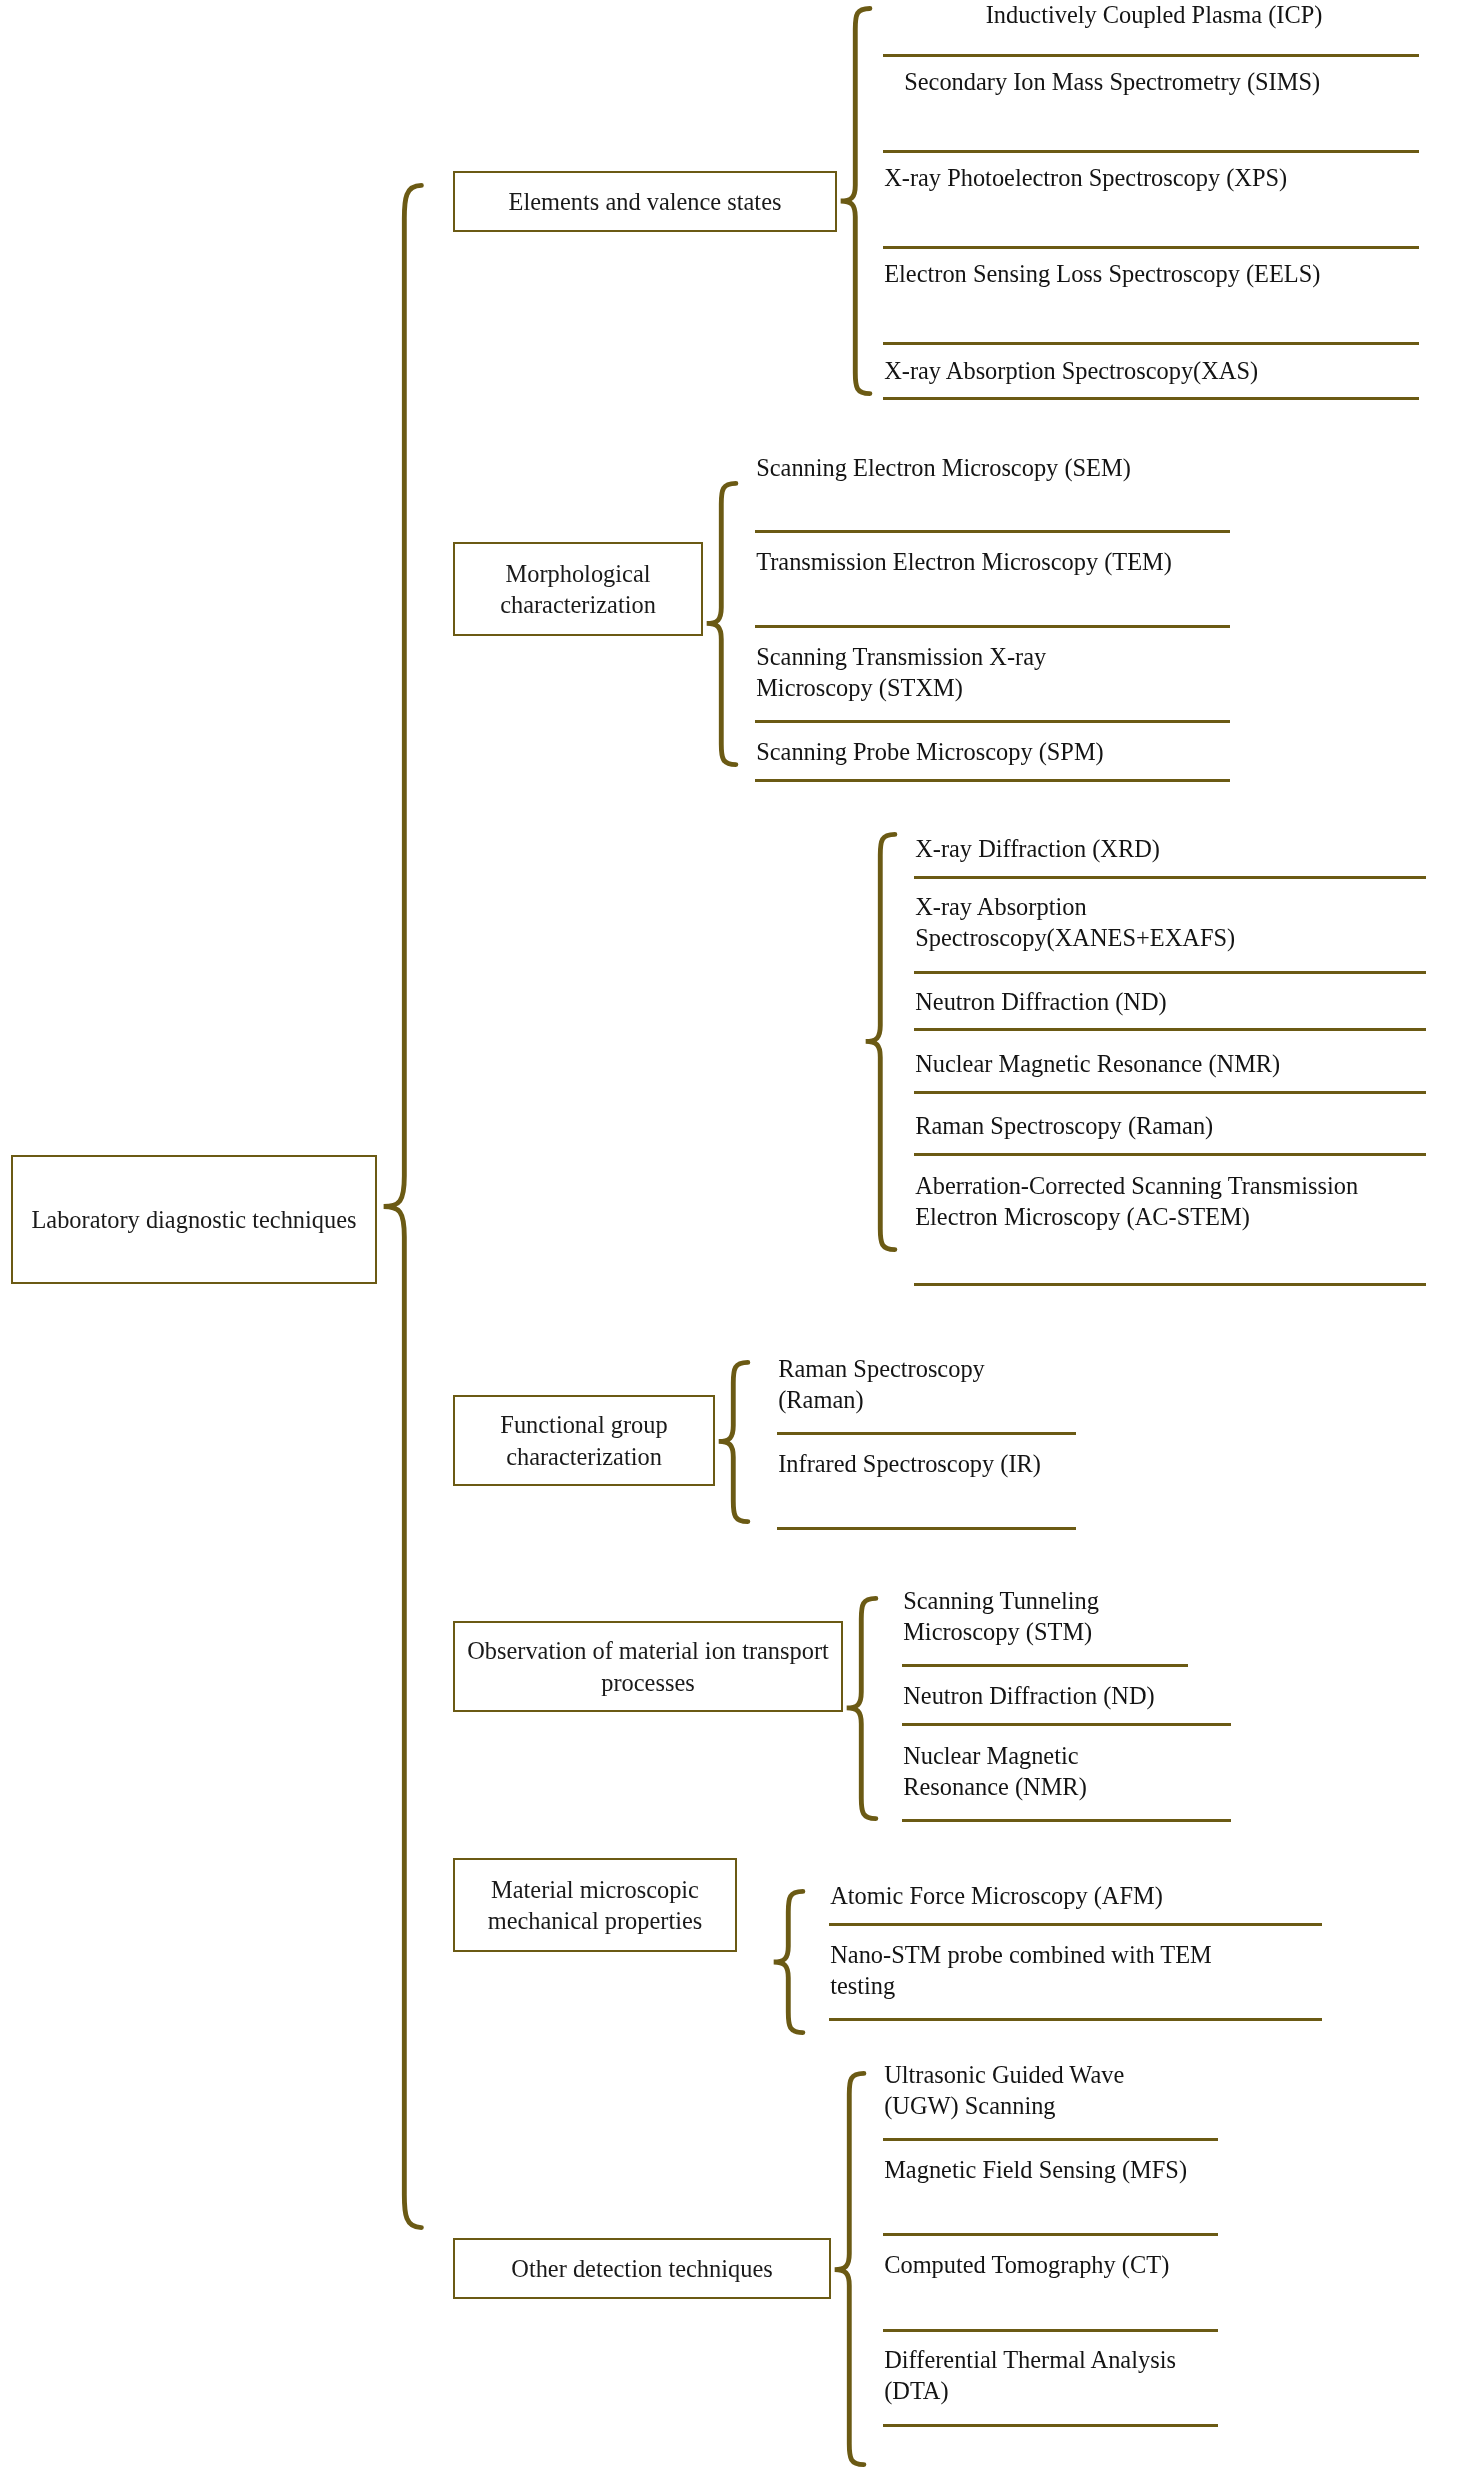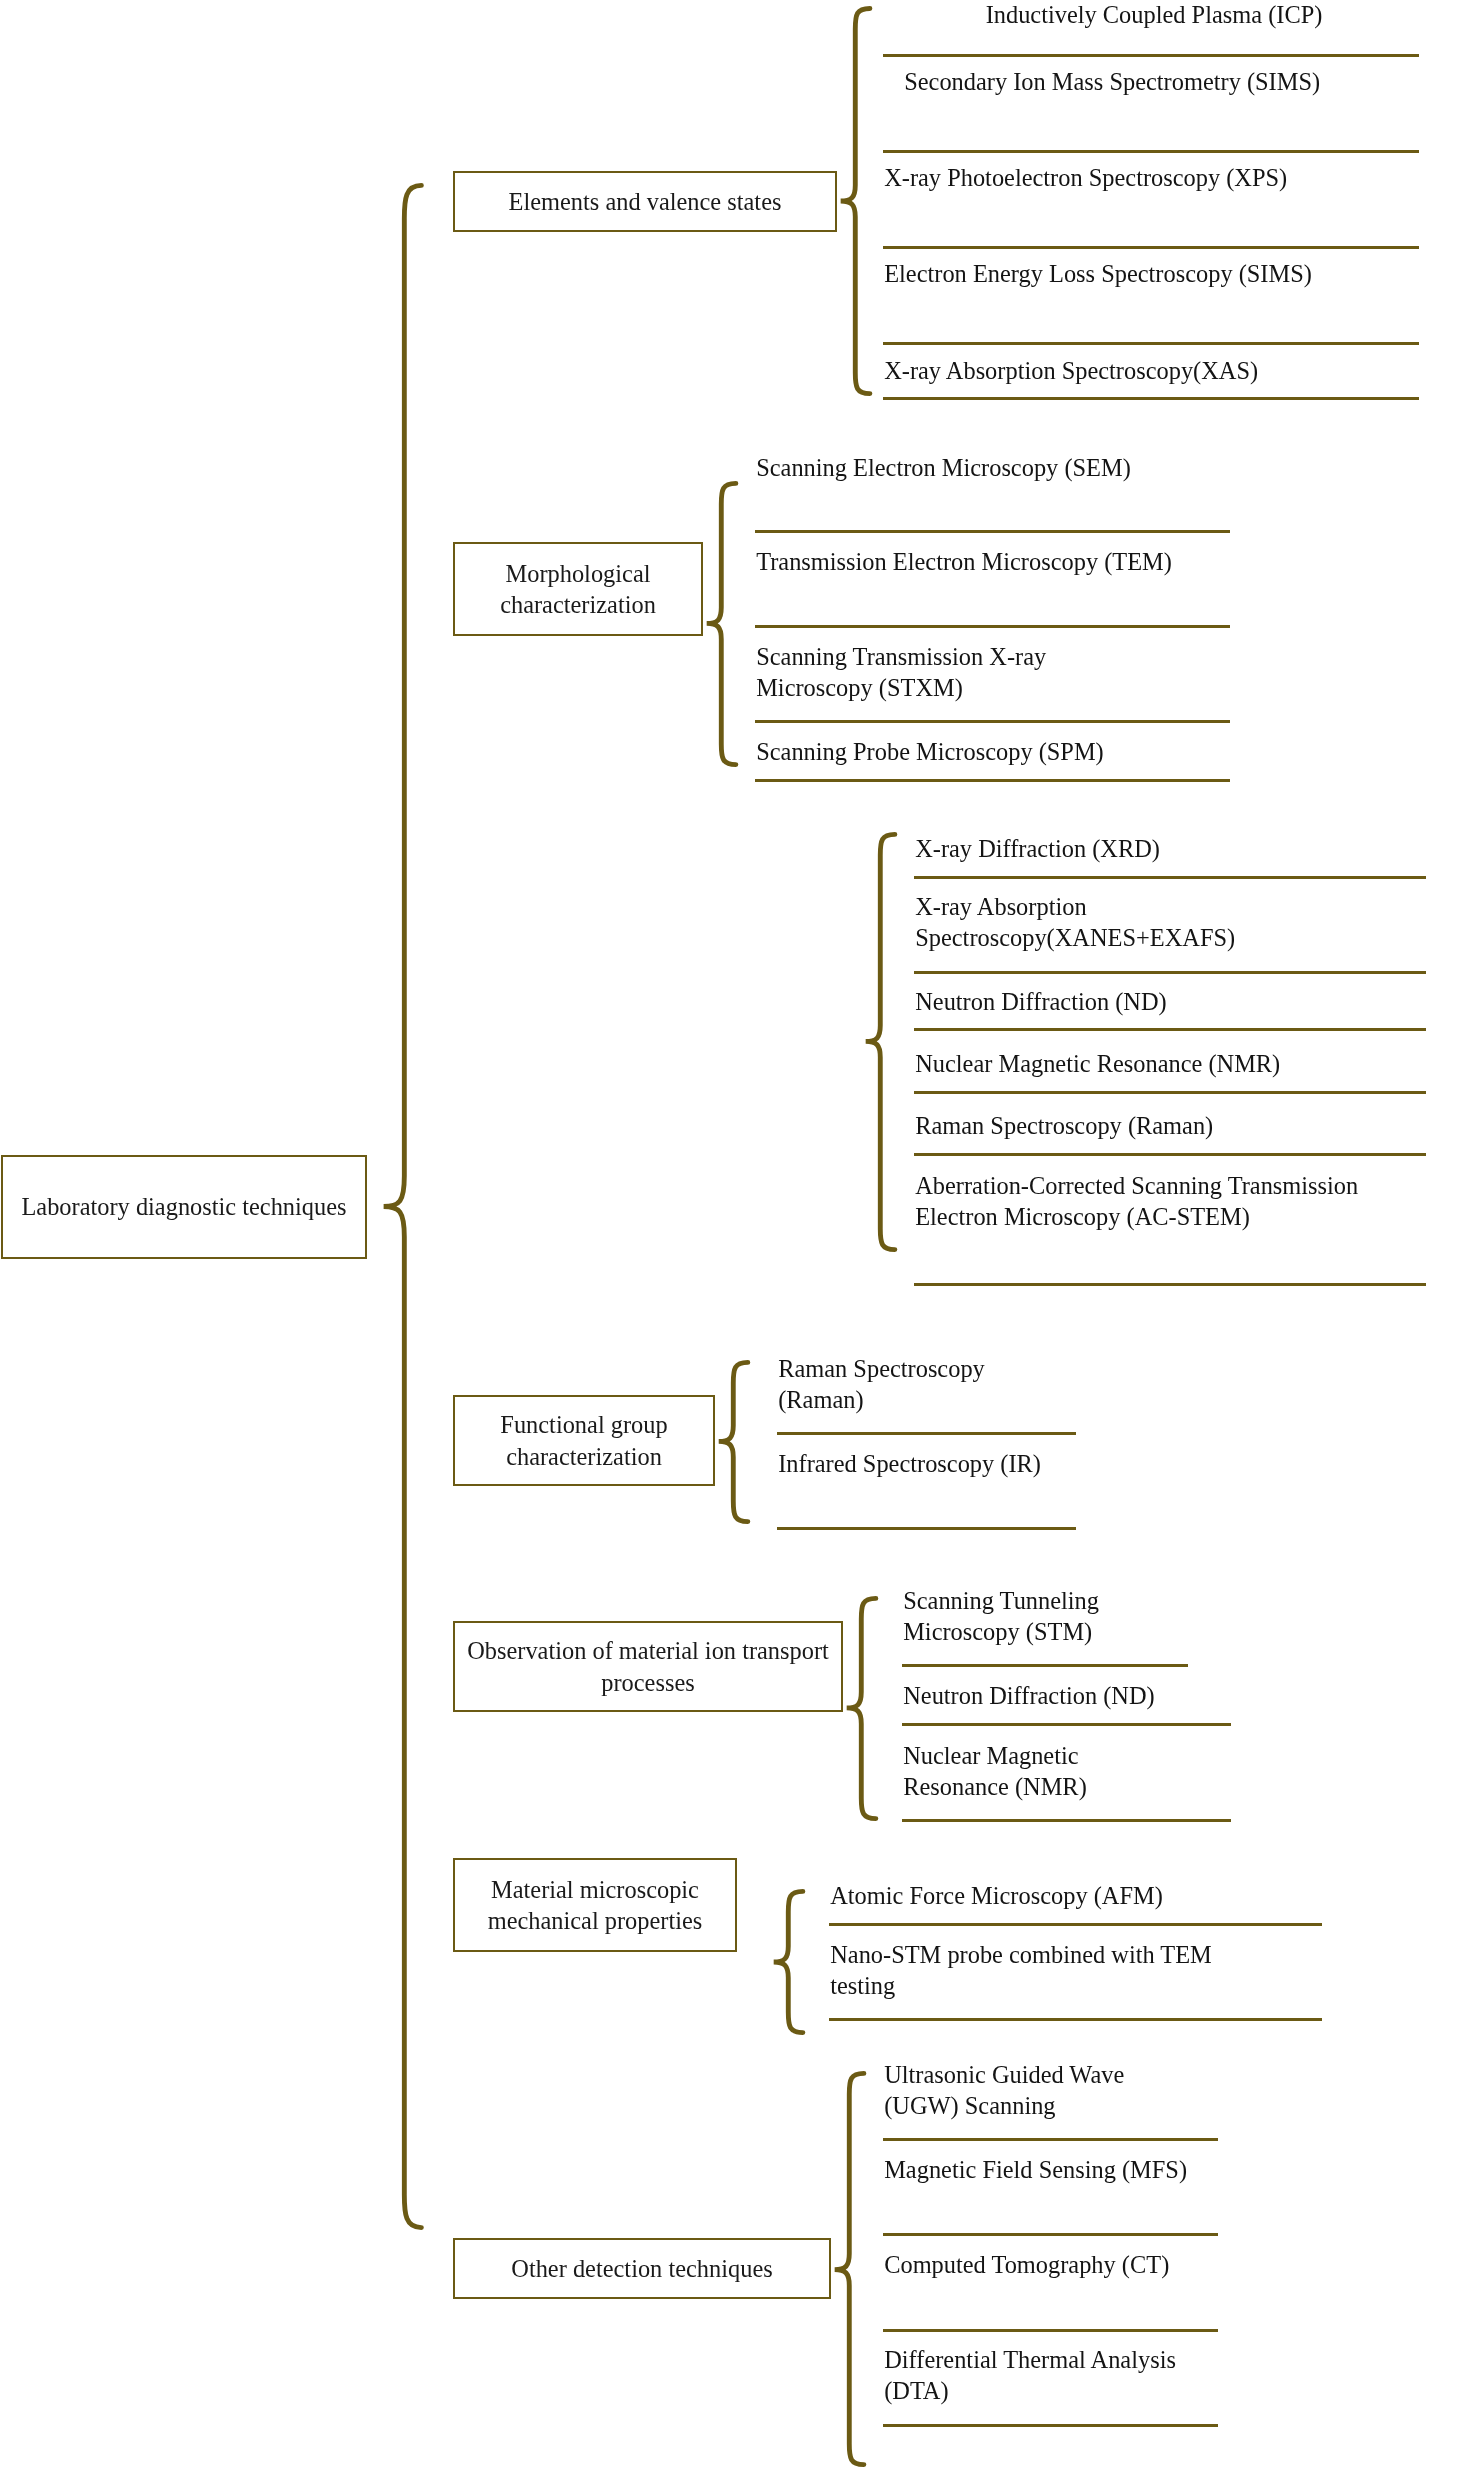--- a/index.html
+++ b/index.html
@@ -56,21 +56,21 @@
 <body>
 
 <div id="canvas">
 
   <div class="brace" style="left:381px; top:183px; width:43px; height:2047px;">
     <svg width="43" height="2047" viewBox="0 0 70 3360">
       <path d="M66 4 C 40 4, 38 26, 38 58 L 38 1630 C 38 1672, 30 1680, 4 1680 C 30 1680, 38 1688, 38 1730 L 38 3302 C 38 3334, 40 3356, 66 3356" fill="none" stroke="#6b5a14" stroke-width="8" stroke-linecap="round"></path>
     </svg>
   </div>
 
-  <div class="node root" style="left:1px; top:1155px; width:366px; height:104px;">
+  <div class="node root" style="left:11px; top:1155px; width:366px; height:129px;">
     <span>Laboratory diagnostic techniques</span>
   </div>
 
   <div class="node" style="left:453px; top:171px; width:384px; height:61px;">
     <span>Elements and valence states</span>
   </div>
 
   <div class="brace" style="left:838px; top:6.1px; width:37px; height:390px;">
     <svg width="37" height="390" viewBox="0 0 60 640">
       <path d="M52 4 C 30 4, 28 14, 28 38 L 28 294 C 28 314, 22 320, 4 320 C 22 320, 28 326, 28 346 L 28 602 C 28 626, 30 636, 52 636" fill="none" stroke="#6b5a14" stroke-width="8" stroke-linecap="round"></path>
@@ -79,21 +79,21 @@
 
   <div class="leaf" style="left:883px; top:-1.2px; width:542px;text-align:center;">Inductively Coupled Plasma (ICP)</div>
   <div class="rule" style="left:883px; top:54px; width:536px;"></div>
 
   <div class="leaf" style="left:883px; top:66px; width:463px;margin-left:20px;">Secondary Ion Mass Spectrometry (SIMS)</div>
   <div class="rule" style="left:883px; top:150px; width:536px;"></div>
 
   <div class="leaf" style="left:883px; top:162px; width:463px;">X-ray Photoelectron Spectroscopy (XPS)</div>
   <div class="rule" style="left:883px; top:246px; width:536px;"></div>
 
-  <div class="leaf" style="left:883px; top:258px; width:463px;">Electron Energy Loss Spectroscopy (SIMS)</div>
+  <div class="leaf" style="left:883px; top:258px; width:463px;">Electron Sensing Loss Spectroscopy (EELS)</div>
   <div class="rule" style="left:883px; top:342px; width:536px;"></div>
 
   <div class="leaf" style="left:883px; top:355px; width:548px;">X-ray Absorption Spectroscopy(XAS)</div>
   <div class="rule" style="left:883px; top:397px; width:536px;"></div>
 
   <div class="node" style="left:453px; top:542px; width:250px; height:94px;">
     <span>Morphological characterization</span>
   </div>
 
   <div class="brace" style="left:704px; top:481px; width:37px; height:286px;">

